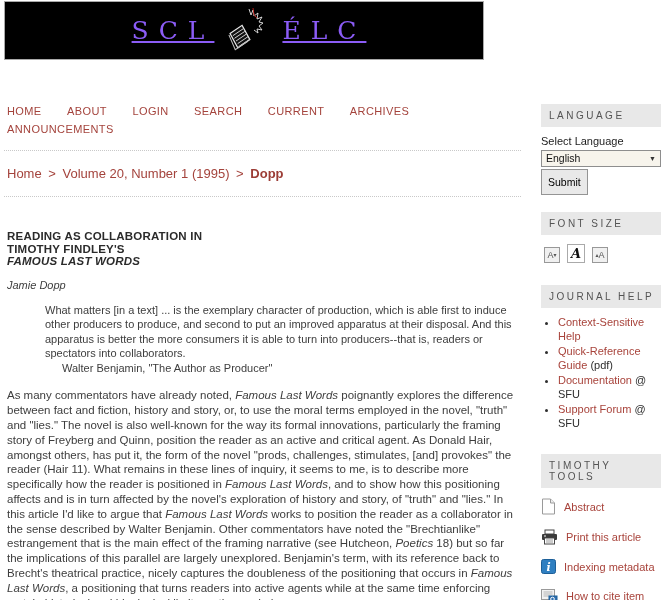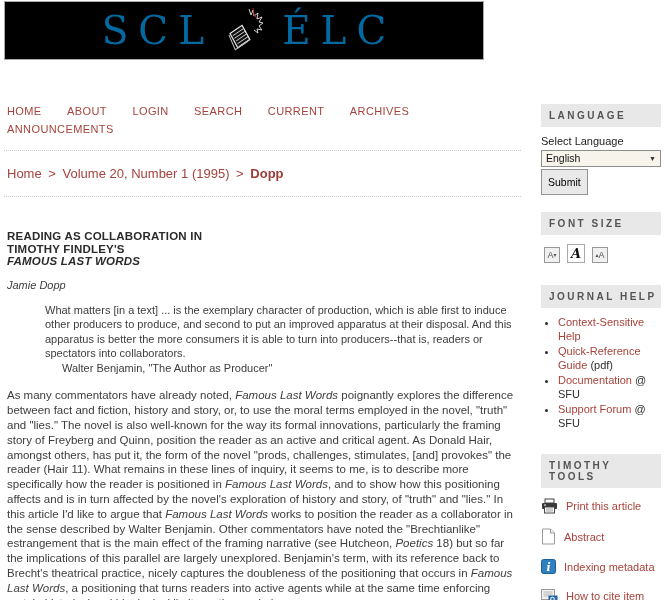--- a/index.html
+++ b/index.html
@@ -3,22 +3,22 @@
 <meta charset="utf-8">
 <style>
   * { box-sizing: border-box; margin: 0; padding: 0; }
   html,body { width: 665px; height: 600px; overflow: hidden; background: #fff;
     font-family: "Liberation Sans", sans-serif; }
   .page { position: relative; width: 665px; height: 600px; padding-left: 4px; padding-top: 1px; }
 
   
   .banner { width: 480px; height: 59px; background: #000; border: 1px solid #a9a9a9;
     display: flex; align-items: center; justify-content: center; cursor: pointer; }
-  .logo-text { color: #0369a1; font-family: "DejaVu Serif", serif; font-size: 39px;
-    letter-spacing: 10px; padding-left: 10px; }
+  .logo-text { color: #8b5cf6; font-family: "DejaVu Serif", serif; font-size: 25px;
+    letter-spacing: 10px; padding-left: 10px; text-decoration: underline; }
   .logo-icon { margin: 0 2px 0 8px; }
 
   
   .columns { display: flex; margin-top: 40px; }
   .main-col { width: 517px; flex-shrink: 0; }
   .sidebar  { width: 120px; margin-left: 20px; flex-shrink: 0; padding-top: 4px; }
 
   
   .nav { padding: 1px 0 13px 3px; border-bottom: 1px dotted #c9c9c9; }
   .nav a { font-size: 11px; color: #a4433c; text-decoration: none; letter-spacing: 0.4px;
@@ -34,21 +34,21 @@
   
   .article { padding-left: 3px; }
   .article h1 { font-size: 11.5px; line-height: 12.5px; color: #2b2b2b;
     margin-top: 33px; letter-spacing: 0.2px; font-weight: bold; }
   .author { margin-top: 11px; font-style: italic; font-size: 11px; color: #3d3d3d; }
   .epigraph { margin: 12px 8px 0 38px; font-size: 11px; line-height: 14.6px; color: #3d3d3d; }
   .epigraph .attribution { padding-left: 17px; }
   p.body { margin-top: 13px; font-size: 11.5px; line-height: 14.8px; color: #3d3d3d; }
 
   
-  .sb-head { background: #e8e8e8; color: #545454; font-size: 10px; font-weight: bold;
+  .sb-head { background: #e8e8e8; color: #545454; font-size: 10px; font-weight: normal;
     letter-spacing: 2.5px; padding: 6px 4px 6px 8px; }
   .sb-lang label { display: block; margin-top: 8px; font-size: 11px; color: #1c1c1c; }
   .fake-select { margin-top: 3px; width: 120px; border: 1px solid #8e8e8e; background: #f7f4ec;
     font-size: 10.5px; color: #111; padding: 1px 4px 2px 4px; display: flex;
     justify-content: space-between; align-items: center; cursor: pointer; }
   .fake-select .arr { font-size: 7px; color: #333; }
   .submit-btn { margin-top: 2px; border: 1px solid #949494; background: #e9e9e9;
     font-size: 10.5px; padding: 6px 6px; font-family: inherit; cursor: pointer; }
 
   .sb-font { margin-top: 17px; }
@@ -163,41 +163,41 @@
           <li><a href="#">Support Forum</a><span class="suffix"> @ SFU</span></li>
         </ul>
       </div>
 
       <div class="sb-tools">
         <div class="sb-head">TIMOTHY TOOLS</div>
         <div class="tools-list">
 
           <div class="tool">
             <span class="ticon">
+              <svg width="15" height="17" viewBox="0 0 15 17">
+                  <path d="M1.5 1h8l4 4v11h-12z" fill="#fff" stroke="#9a9a9a"></path>
+                  <path d="M9.5 1v4h4" fill="#eee" stroke="#9a9a9a"></path>
+                </svg>
+            </span><a href="#">Abstract</a>
+          </div>
+
+          <div class="tool">
+            <span class="ticon">
               <svg width="17" height="16" viewBox="0 0 17 16">
                   <rect x="4" y="1" width="9" height="4" fill="#fff" stroke="#444"></rect>
                   <rect x="1" y="5" width="15" height="6" rx="1" fill="#3a3a3a"></rect>
                   <circle cx="4" cy="7" r="1" fill="#bbb"></circle>
                   <rect x="3.5" y="9" width="10" height="6" fill="#fff" stroke="#444"></rect>
                   <path d="M5 11h7M5 13h7" stroke="#999"></path>
                 </svg>
             </span><a href="#">Print this article</a>
           </div>
 
           <div class="tool">
             <span class="ticon">
-              <svg width="15" height="17" viewBox="0 0 15 17">
-                  <path d="M1.5 1h8l4 4v11h-12z" fill="#fff" stroke="#9a9a9a"></path>
-                  <path d="M9.5 1v4h4" fill="#eee" stroke="#9a9a9a"></path>
-                </svg>
-            </span><a href="#">Abstract</a>
-          </div>
-
-          <div class="tool">
-            <span class="ticon">
               <svg width="15" height="15" viewBox="0 0 15 15">
                   <rect x="0.5" y="0.5" width="14" height="14" rx="2" fill="#2f7fc1" stroke="#1d5f98"></rect>
                   <text x="7.5" y="11.5" text-anchor="middle" font-family="DejaVu Serif, serif" font-style="italic" font-weight="bold" font-size="11" fill="#fff">i</text>
                 </svg>
             </span><a href="#">Indexing metadata</a>
           </div>
 
           <div class="tool">
             <span class="ticon">
               <svg width="17" height="16" viewBox="0 0 17 16">

